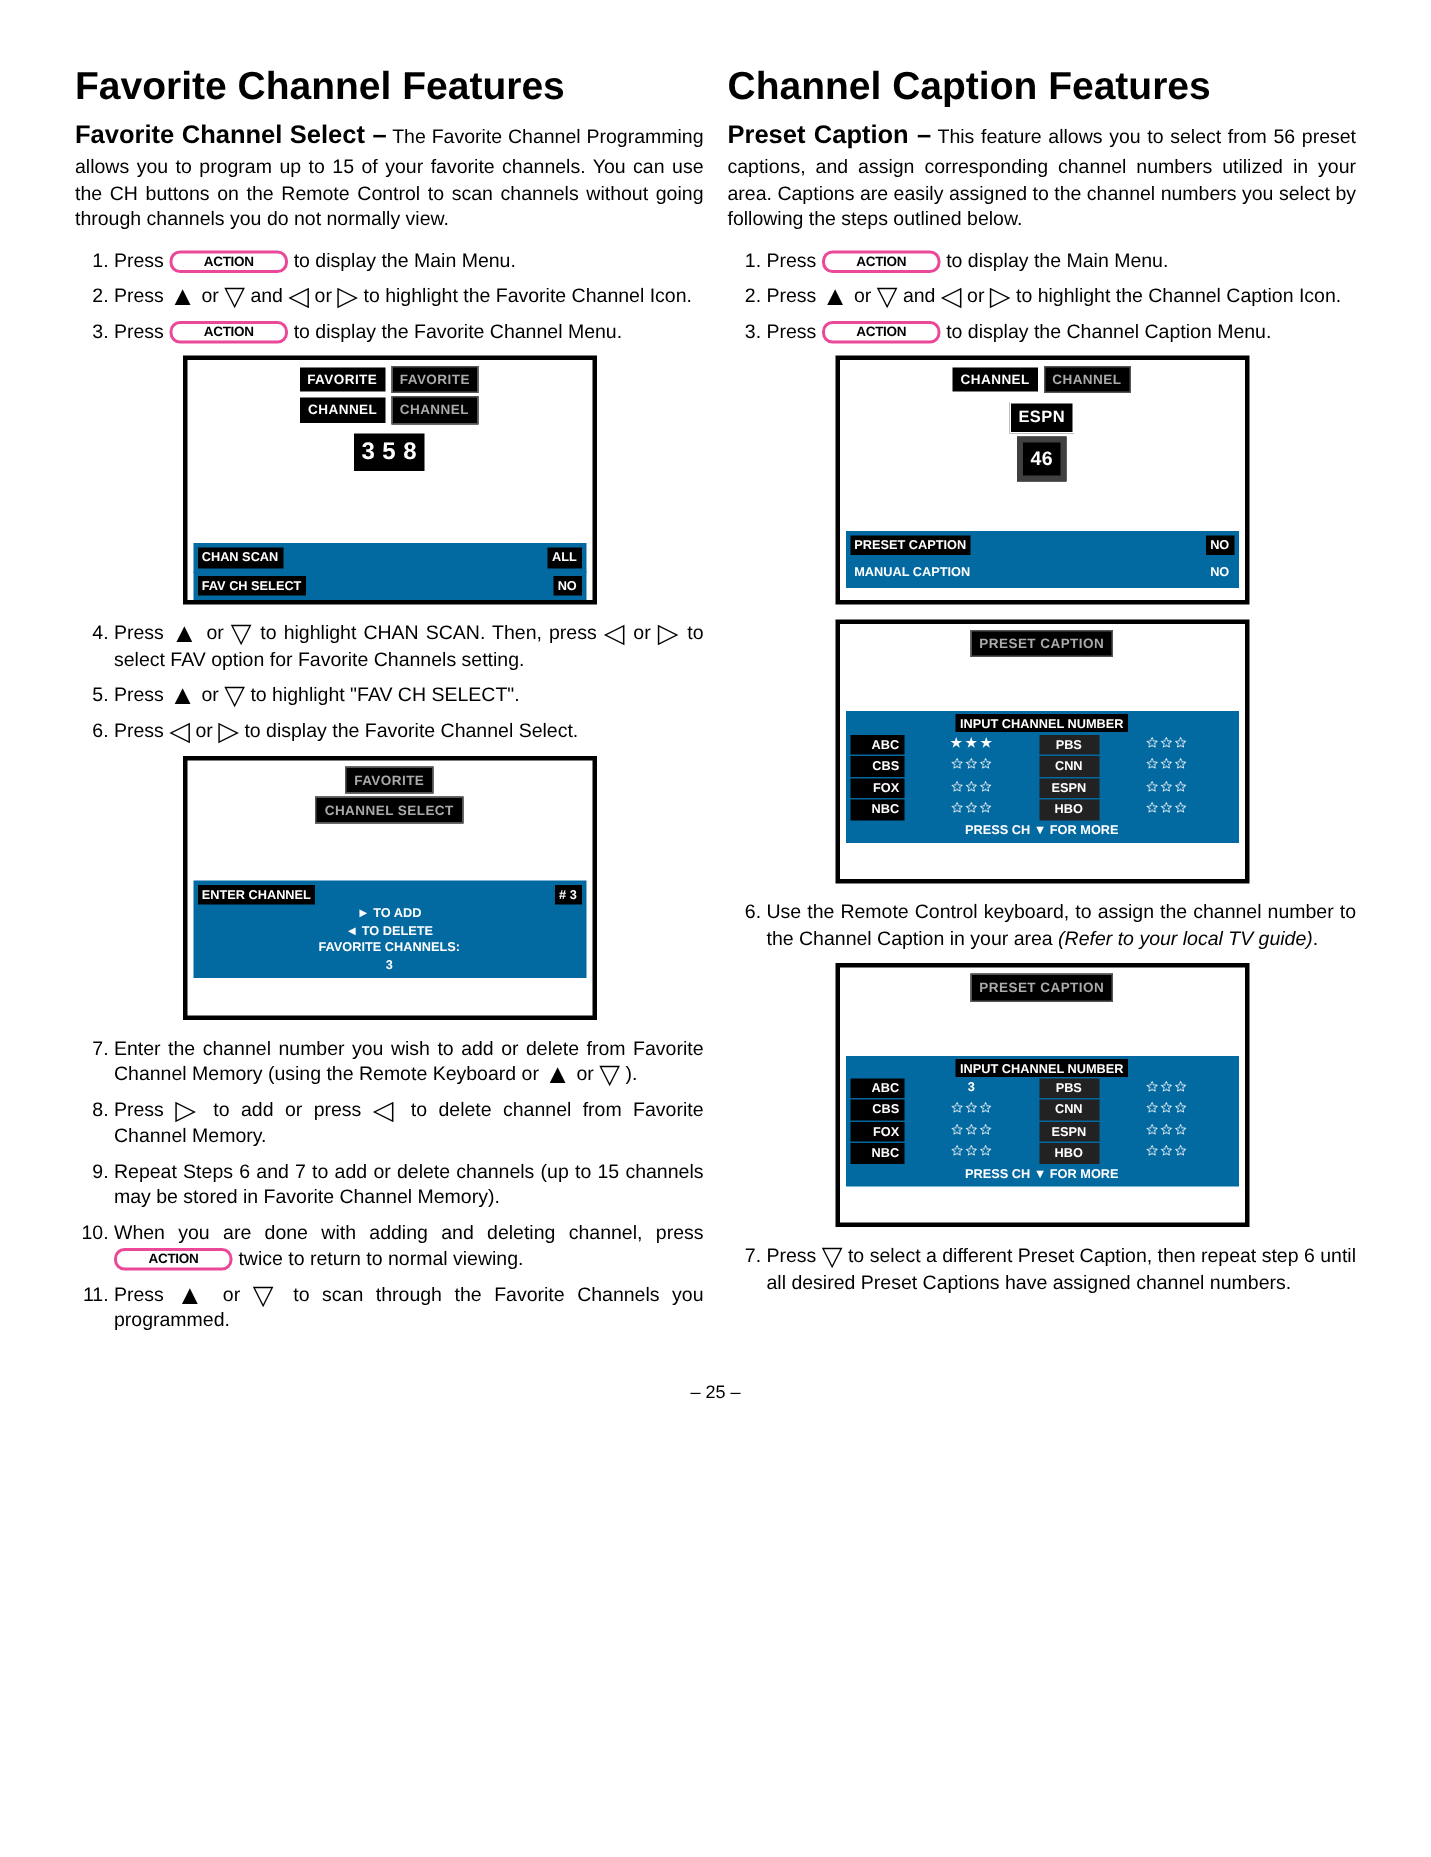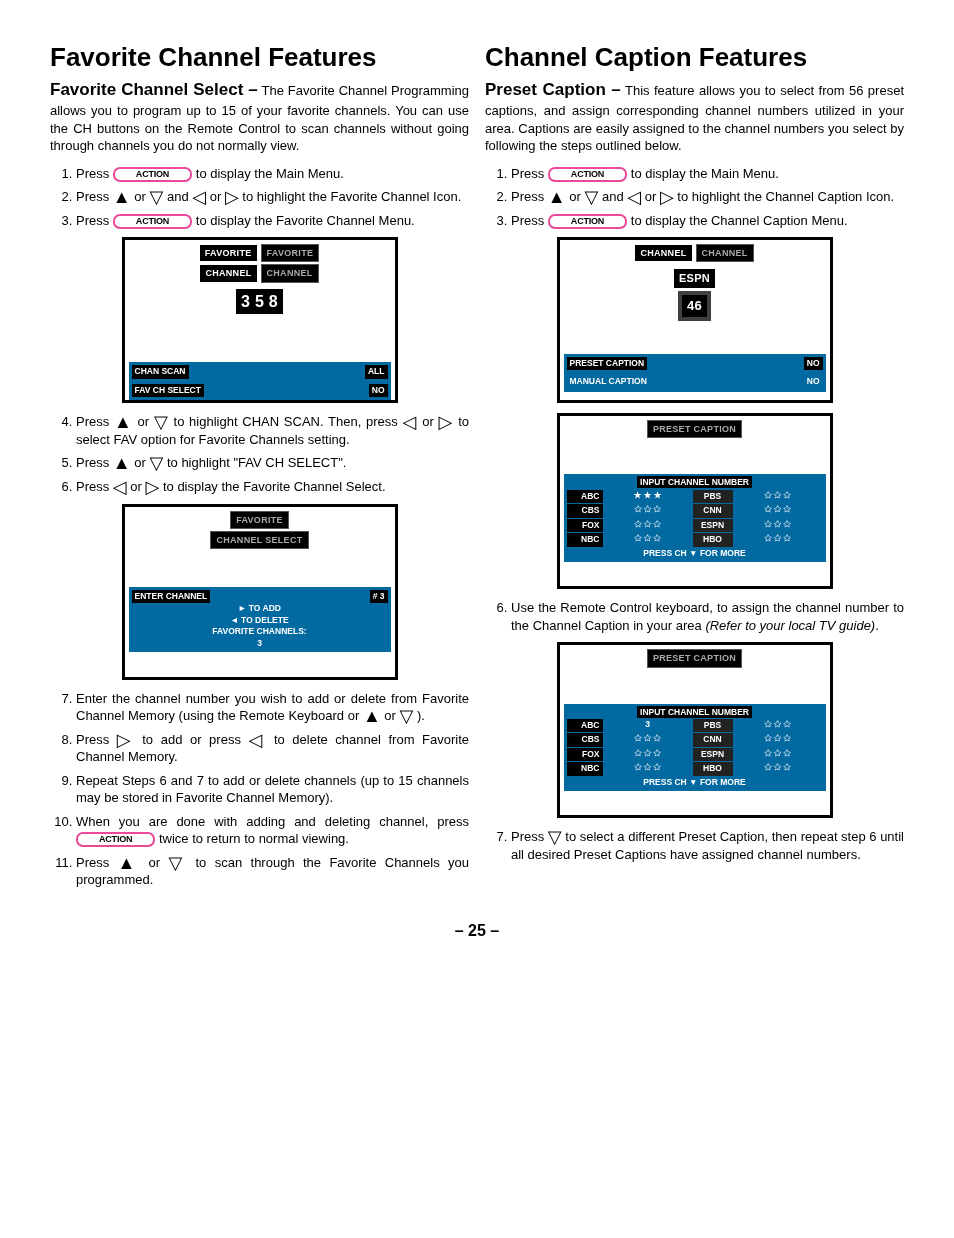--- a/index.html
+++ b/index.html
@@ -93,22 +93,22 @@
   }
   .bar-item.hl { background: #000; }
   .bar-label { background: #000; padding: 1px 3px; white-space: nowrap; }
   .grid-row { display: flex; width: 100%; }
   .grid-row > span:first-child { background:#000; padding:1px 3px; width:30px;text-align:right; }
   .grid-row > span:nth-child(2) { flex:1; text-align:center; }
   .grid-row > span:nth-child(3) { background:#222; padding:1px 3px; width:34px; }
   .grid-row > span:nth-child(4) { flex:1; text-align:center; }
   .pagenum {
     text-align: center;
-    font-weight: bold;
-    font-size: 16px;
+    font-weight: normal;
+    font-size: 12px;
     margin-top: 25px;
   }
   .center { text-align: center; }
   .italic { font-style: italic; }
 </style>
 </head>
 <body>
 
 <div class="cols">
 

